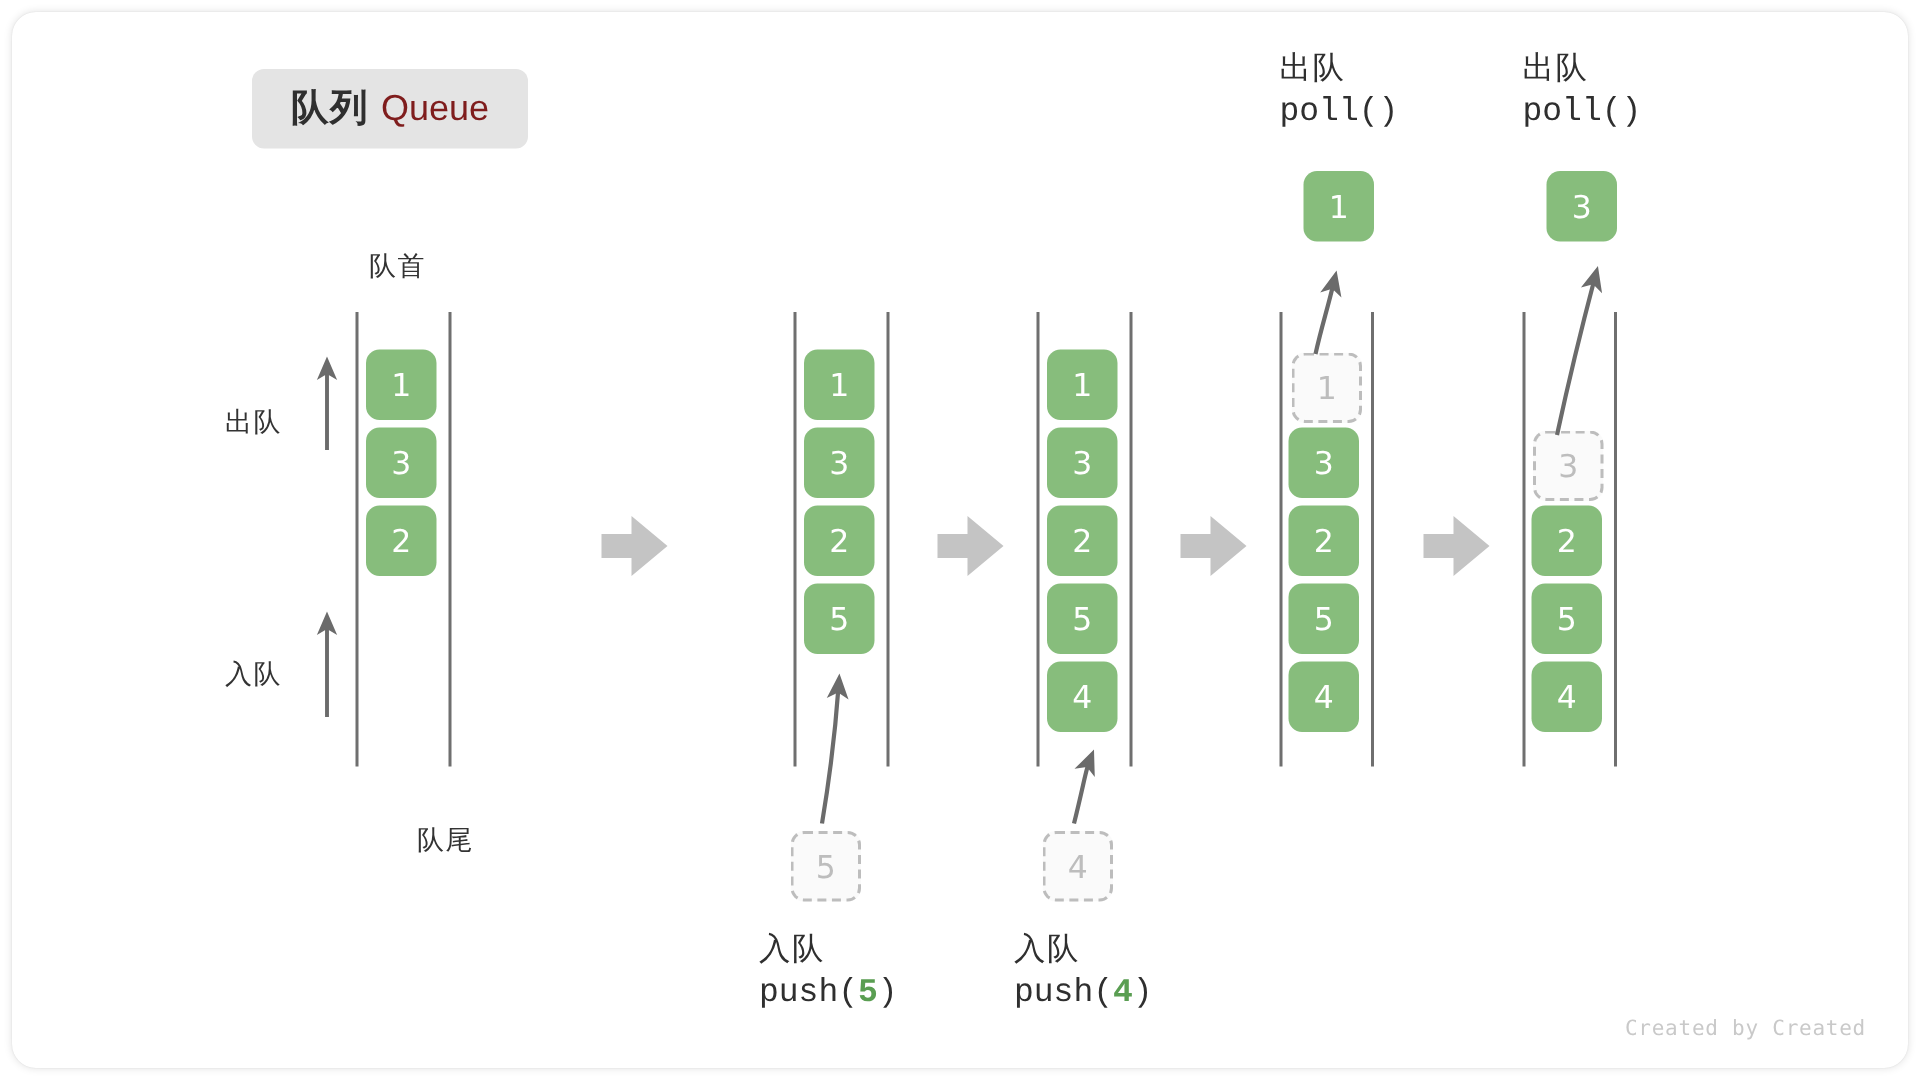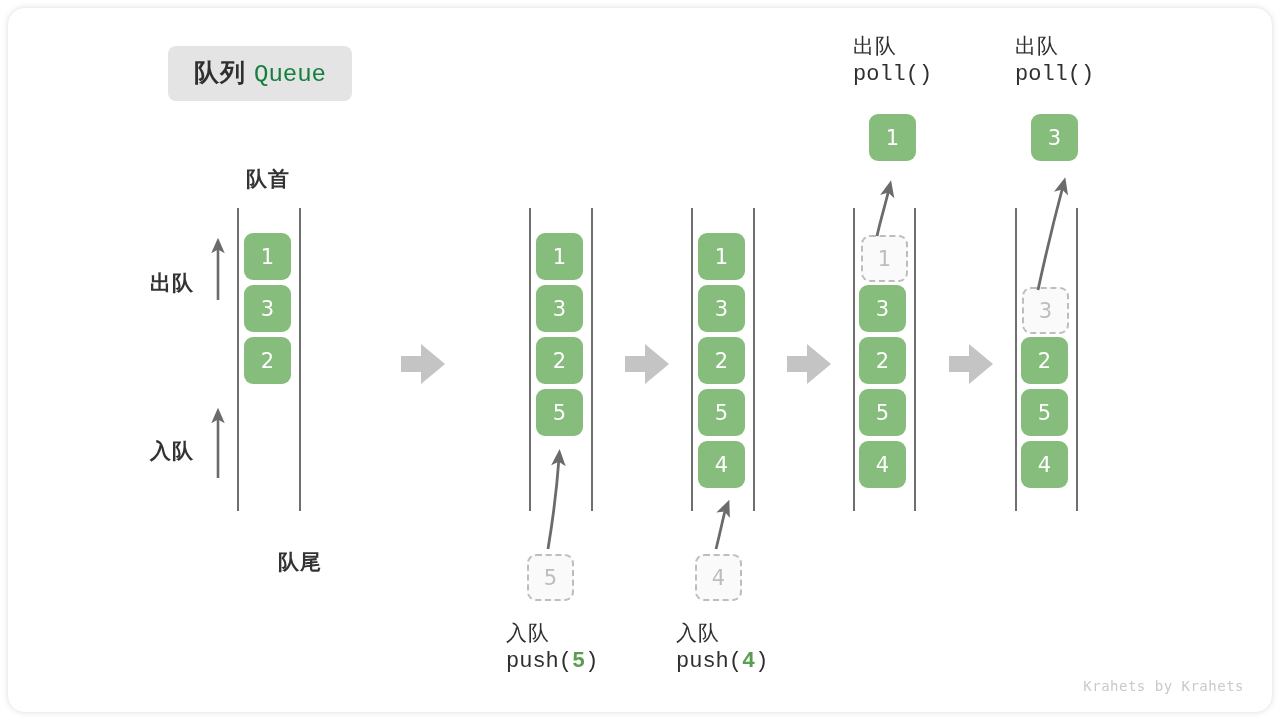--- a/index.html
+++ b/index.html
@@ -43,35 +43,35 @@
     line-height: 1;
   }
   .title-cn {
     font-size: 25px;
     font-weight: bold;
     color: #2f2f2f;
     letter-spacing: 1px;
   }
   .title-en {
     font-size: 24px;
-    color: #15803d;
-    font-family: Liberation Mono, monospace;
+    color: #7f1d1d;
+    font-family: Liberation Sans, sans-serif;
     margin-left: 8px;
   }
 
   
   .lbl {
     position: absolute;
     color: #333333;
     white-space: nowrap;
     line-height: 1.25;
   }
   .lbl-bold {
-    font-size: 21px;
-    font-weight: bold;
+    font-size: 18px;
+    font-weight: normal;
     letter-spacing: 1px;
   }
   .op-label {
     position: absolute;
     white-space: nowrap;
     text-align: left;
     line-height: 1.32;
     color: #2f2f2f;
   }
   .op-cn {
@@ -241,16 +241,16 @@
         <path d="M617,348 L637,348 L637,336 L661,356 L637,376 L637,364 L617,364 Z"></path>
       </g>
       <g fill="#c4c4c4">
         <path d="M779,348 L799,348 L799,336 L823,356 L799,376 L799,364 L779,364 Z"></path>
       </g>
       <g fill="#c4c4c4">
         <path d="M941,348 L961,348 L961,336 L985,356 L961,376 L961,364 L941,364 Z"></path>
       </g>
     </svg>
 
-    <div class="watermark">Krahets by Krahets</div>
+    <div class="watermark">Created by Created</div>
 
   </div>
 </div>
 
 </body></html>

